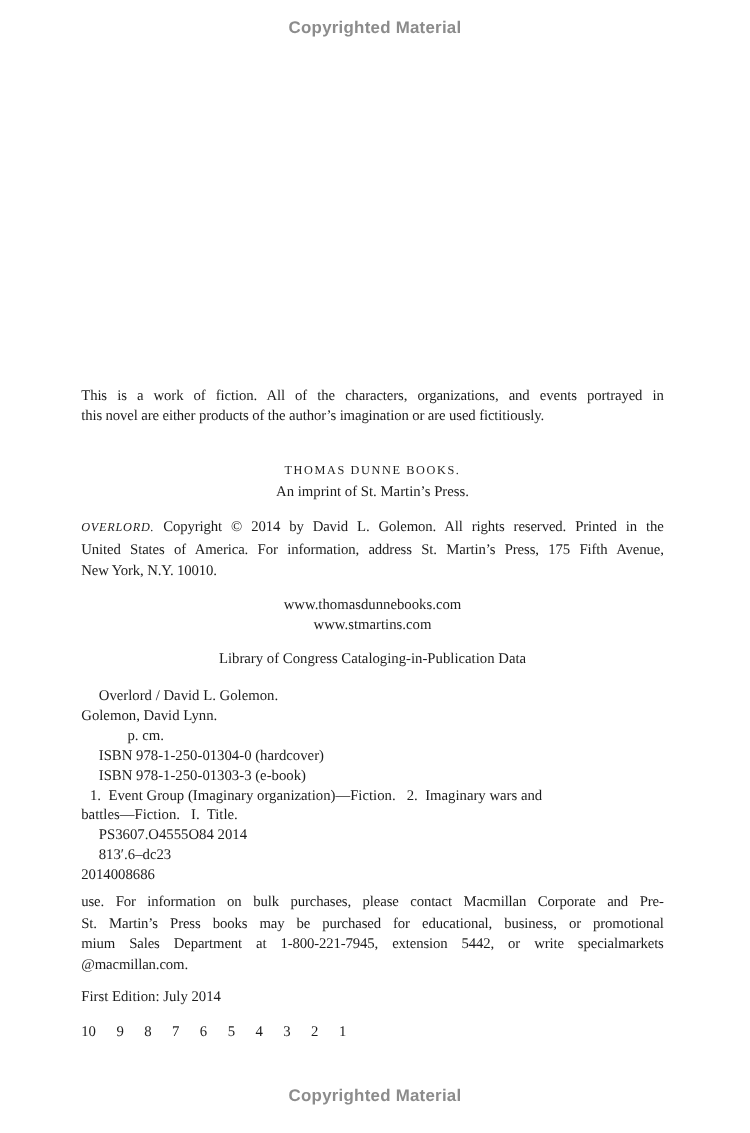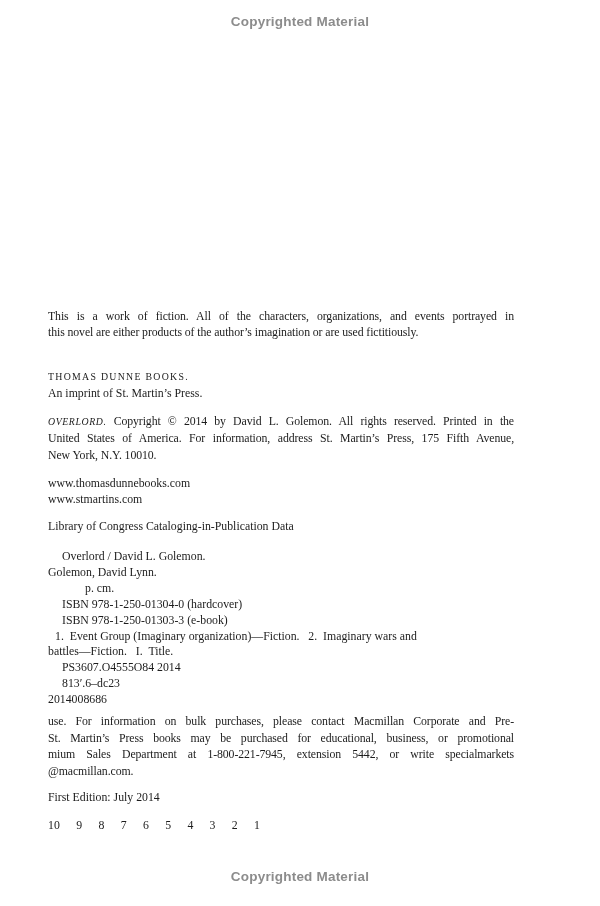--- a/index.html
+++ b/index.html
@@ -25,35 +25,35 @@
     font-weight: bold;
     font-size: 13.5px;
     letter-spacing: 0.2px;
     color: #8c8c8c;
   }
   .wm-top { top: 14px; }
   .wm-bottom { top: 869px; }
 
   .block {
     position: absolute;
-    left: 48px;
+    left: 65px;
     width: 466px;
     font-size: 11.8px;
     line-height: 16.4px;
   }
   .jline {
     text-align: justify;
     text-align-last: justify;
     letter-spacing: -0.1px;
   }
   .jlast {
     text-align: left;
     letter-spacing: -0.1px;
   }
-  .centered { text-align: left; }
+  .centered { text-align: center; }
 
   .b-disclaimer { top: 308px; }
   .b-imprint    { top: 369px; }
   .b-copyright  { top: 413px; }
   .b-websites   { top: 475px; }
   .b-locheading { top: 518px; }
   .b-catalog    { top: 549px; line-height: 15.9px; }
   .b-sales      { top: 713px; line-height: 16.6px; }
   .b-edition    { top: 789px; }
   .b-printline  { top: 817px; }

